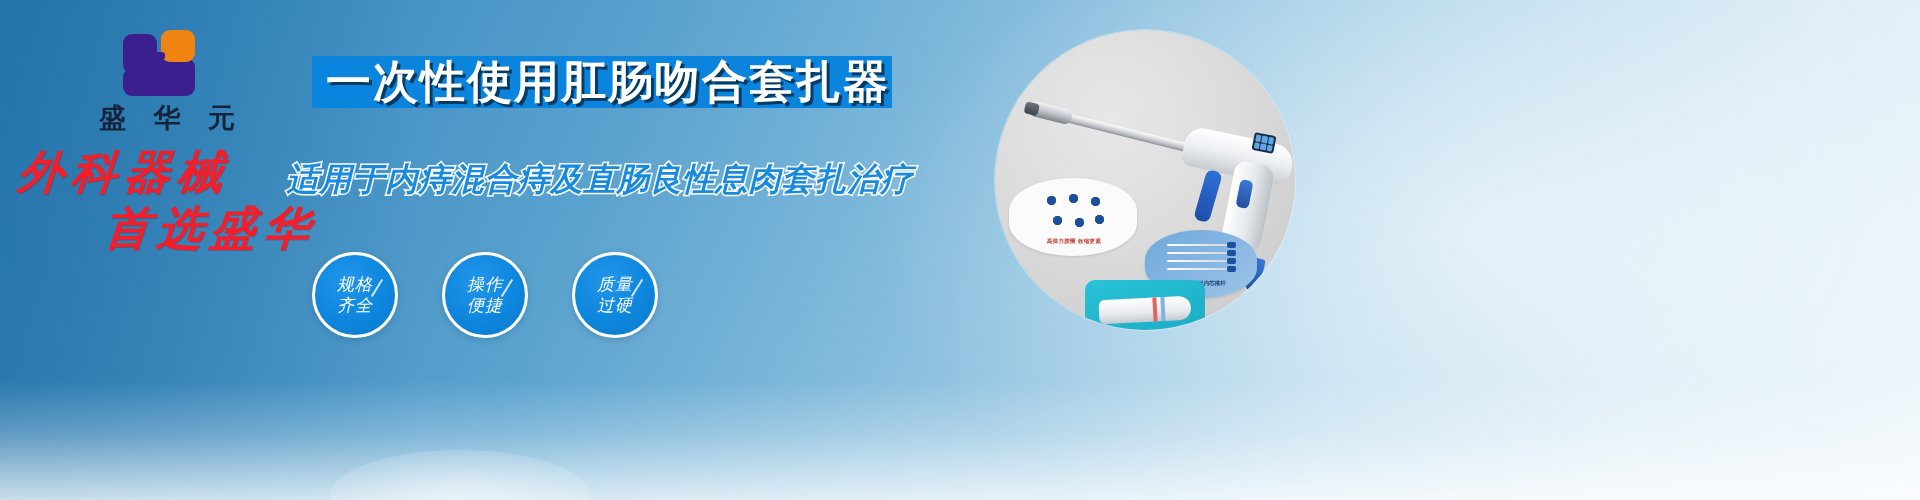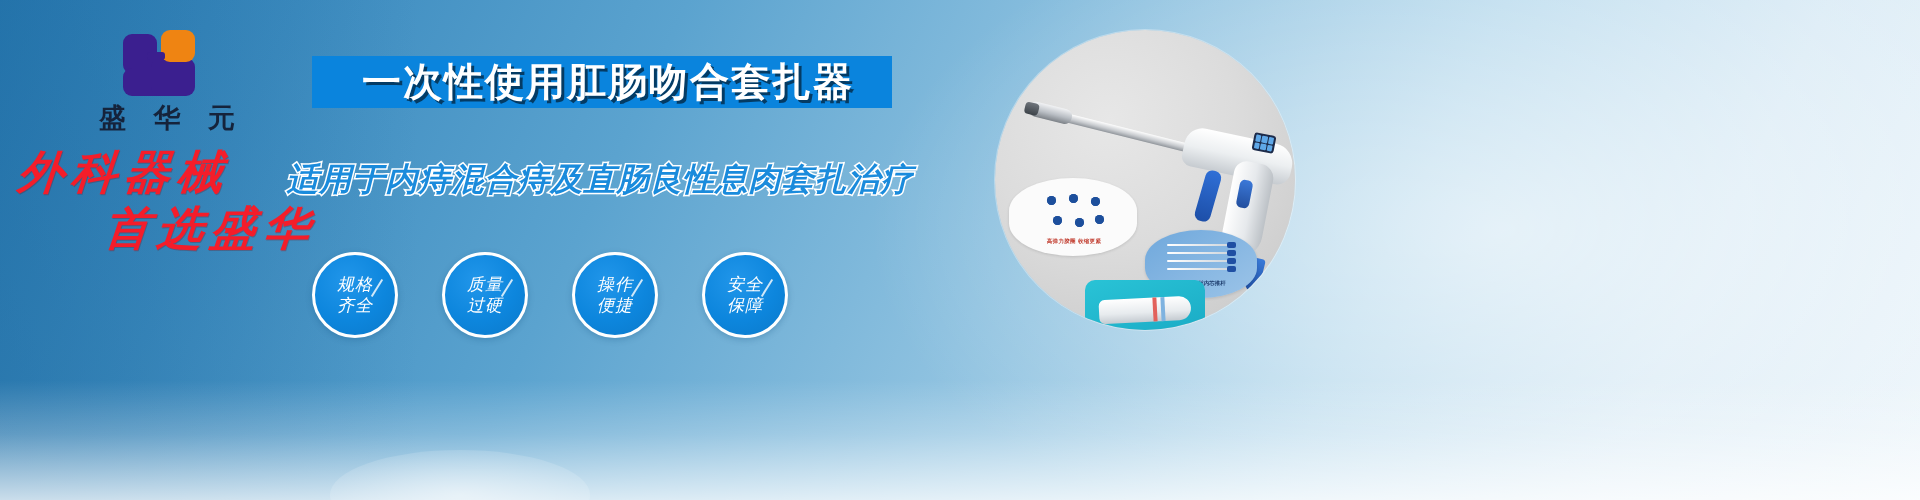--- a/index.html
+++ b/index.html
@@ -53,21 +53,21 @@
 
   
   .title-bar{
     position:absolute; left:312px; top:56px; width:580px; height:52px;
     background:#0a84dd;
   }
   .title-text{
     position:absolute; left:328px; top:57px; width:560px; height:50px;
     display:flex; align-items:center; justify-content:center;
     font-family:"DejaVu Sans","Liberation Sans",sans-serif;
-    font-weight:700; font-size:39px; letter-spacing:2px; color:#ffffff;
+    font-weight:700; font-size:45px; letter-spacing:2px; color:#ffffff;
     text-shadow:3px 3px 0 rgba(0,0,0,0.55);
     white-space:nowrap;
   }
 
   
   .subtitle{
     position:absolute; left:290px; top:158px; width:620px;
     display:flex; align-items:center; justify-content:center;
     font-family:"DejaVu Sans","Liberation Sans",sans-serif;
     font-weight:700; font-size:32px; letter-spacing:1px;
@@ -240,35 +240,30 @@
 <div class="badges">
 
   <div class="badge">
     <span class="slash"></span>
     <span>规格</span>
     <span>齐全</span>
   </div>
 
   <div class="badge">
     <span class="slash"></span>
+    <span>操作</span>
+    <span>便捷</span>
+  </div>
+
+  <div class="badge">
+    <span class="slash"></span>
     <span>质量</span>
     <span>过硬</span>
   </div>
 
-  <div class="badge">
-    <span class="slash"></span>
-    <span>操作</span>
-    <span>便捷</span>
-  </div>
-
-  <div class="badge">
-    <span class="slash"></span>
-    <span>安全</span>
-    <span>保障</span>
-  </div>
 
 </div>
 
 <div class="photo">
   <div class="shaft"></div>
   <div class="shaft-tip"></div>
   <div class="shaft-tip2"></div>
   <div class="body"></div>
   <div class="keypad">
     <i></i>

